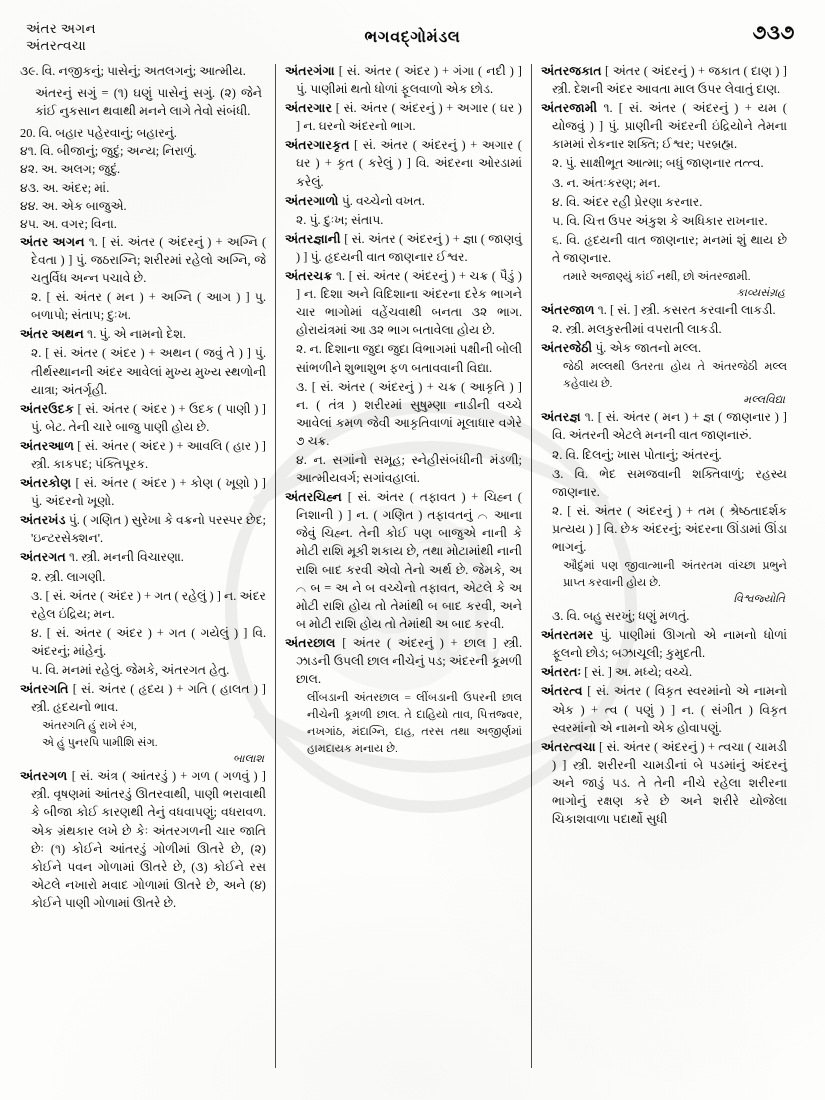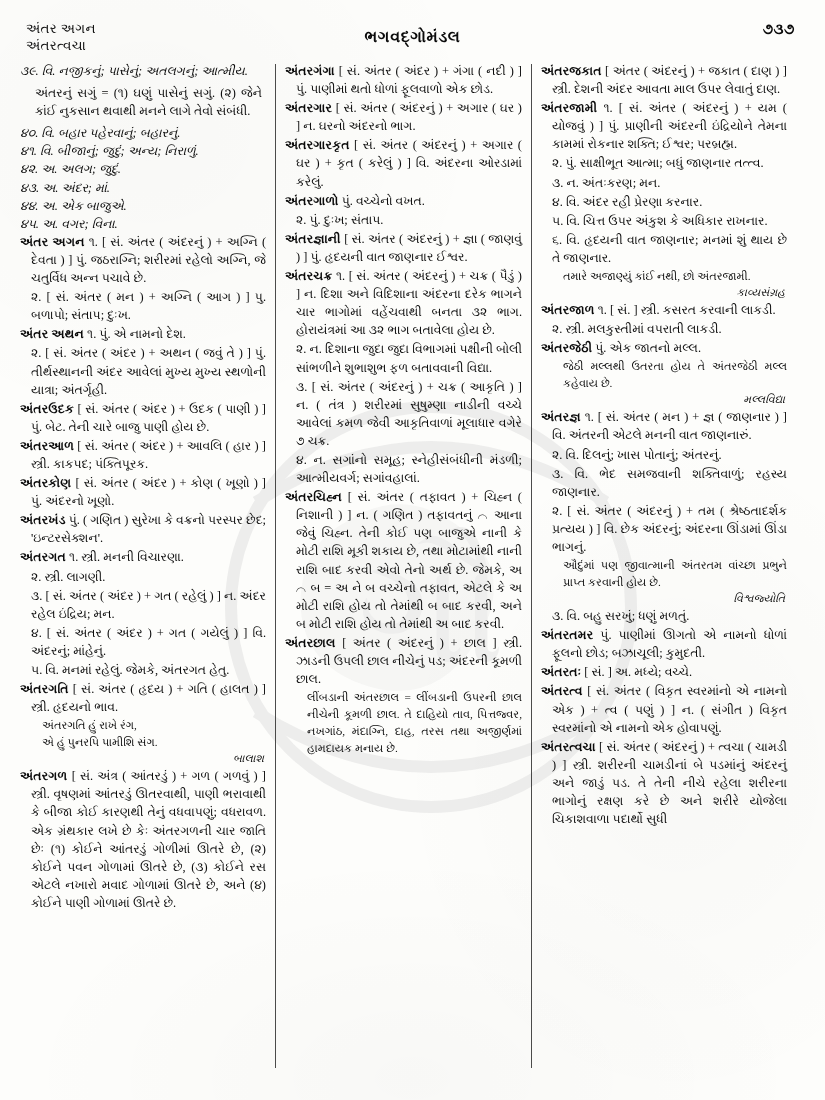--- a/index.html
+++ b/index.html
@@ -70,21 +70,21 @@
     top: 28px;
     text-align: center;
     font-size: 16px;
     font-weight: bold;
     letter-spacing: 0.6px;
   }
   .rh-right {
     position: absolute;
     right: 30px;
     top: 21px;
-    font-size: 15px;
+    font-size: 20px;
     font-weight: bold;
     letter-spacing: 0.5px;
   }
 
   
   #columns {
     position: relative;
     margin: 10px 0 0 0;
     padding: 0 20px;
     display: flex;
@@ -119,21 +119,20 @@
   }
   .sense {
     margin: 0 0 1px 0;
     padding-left: 11px;
     text-indent: 0px;
   }
   .num-line {
     margin: 0;
     padding-left: 11px;
     text-indent: -11px;
-    font-style: italic;
   }
   .cont {
     margin: 4px;
     padding-left: 11px;
     text-indent: 0;
   }
   .hw {
     font-weight: bold;
     letter-spacing: 0.2px;
   }
@@ -180,21 +179,21 @@
         <div>અંતરત્વચા</div>
       </div>
       <div class="rh-center">ભગવદ્ગોમંડલ</div>
       <div class="rh-right">૭૩૭</div>
     </div>
 
     <div id="columns">
       <div class="col c1" id="col-1">
           <p class="num-line">૩૯. વિ. નજીકનું; પાસેનું; અતલગનું; આત્મીય.</p>
           <p class="cont">અંતરનું સગું = (૧) ઘણું પાસેનું સગું. (૨) જેને કાંઈ નુકસાન થવાથી મનને લાગે તેવો સંબંધી.</p>
-          <p class="num-line">૪૦. વિ. બહાર પહેરવાનું; બહારનું.</p>
+          <p class="num-line">20. વિ. બહાર પહેરવાનું; બહારનું.</p>
           <p class="num-line">૪૧. વિ. બીજાનું; જુદું; અન્ય; નિરાળું.</p>
           <p class="num-line">૪૨. અ. અલગ; જુદું.</p>
           <p class="num-line">૪૩. અ. અંદર; માં.</p>
           <p class="num-line">૪૪. અ. એક બાજુએ.</p>
           <p class="num-line">૪૫. અ. વગર; વિના.</p>
           <p class="entry"><span class="hw">અંતર અગન</span> ૧. [ સં. અંતર ( અંદરનું ) + અગ્નિ ( દેવતા ) ] પું. જઠરાગ્નિ; શરીરમાં રહેલો અગ્નિ, જે ચતુર્વિધ અન્ન પચાવે છે.</p>
           <p class="sense">૨. [ સં. અંતર ( મન ) + અગ્નિ ( આગ ) ] પુ. બળાપો; સંતાપ; દુઃખ.</p>
           <p class="entry"><span class="hw">અંતર અથન</span> ૧. પું. એ નામનો દેશ.</p>
           <p class="sense">૨. [ સં. અંતર ( અંદર ) + અથન ( જવું તે ) ] પું. તીર્થસ્થાનની અંદર આવેલાં મુખ્ય મુખ્ય સ્થળોની યાત્રા; અંતર્ગૃહી.</p>
           <p class="entry"><span class="hw">અંતરઉદક</span> [ સં. અંતર ( અંદર ) + ઉદક ( પાણી ) ] પું. બેટ. તેની ચારે બાજુ પાણી હોય છે.</p>

